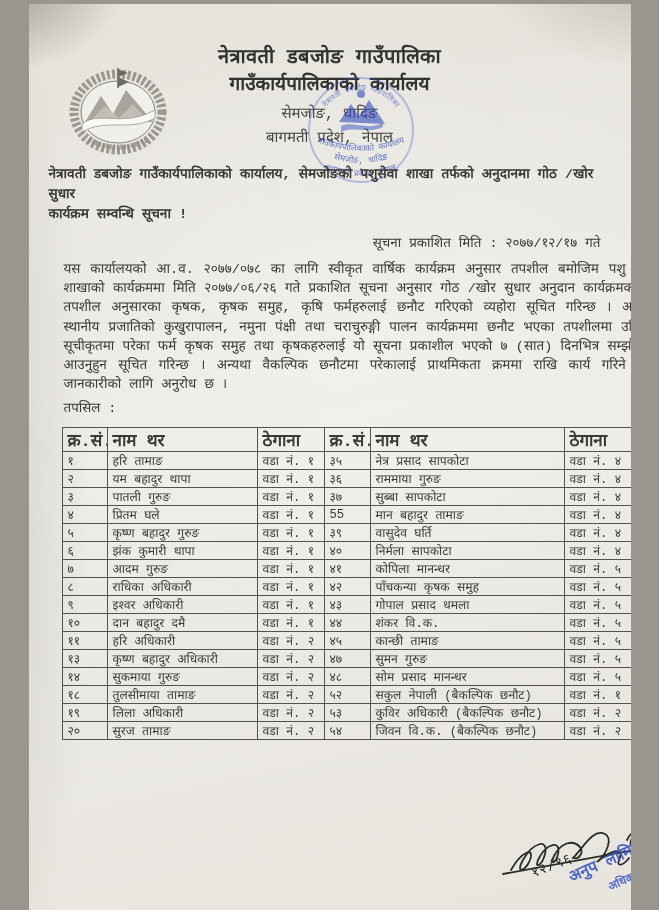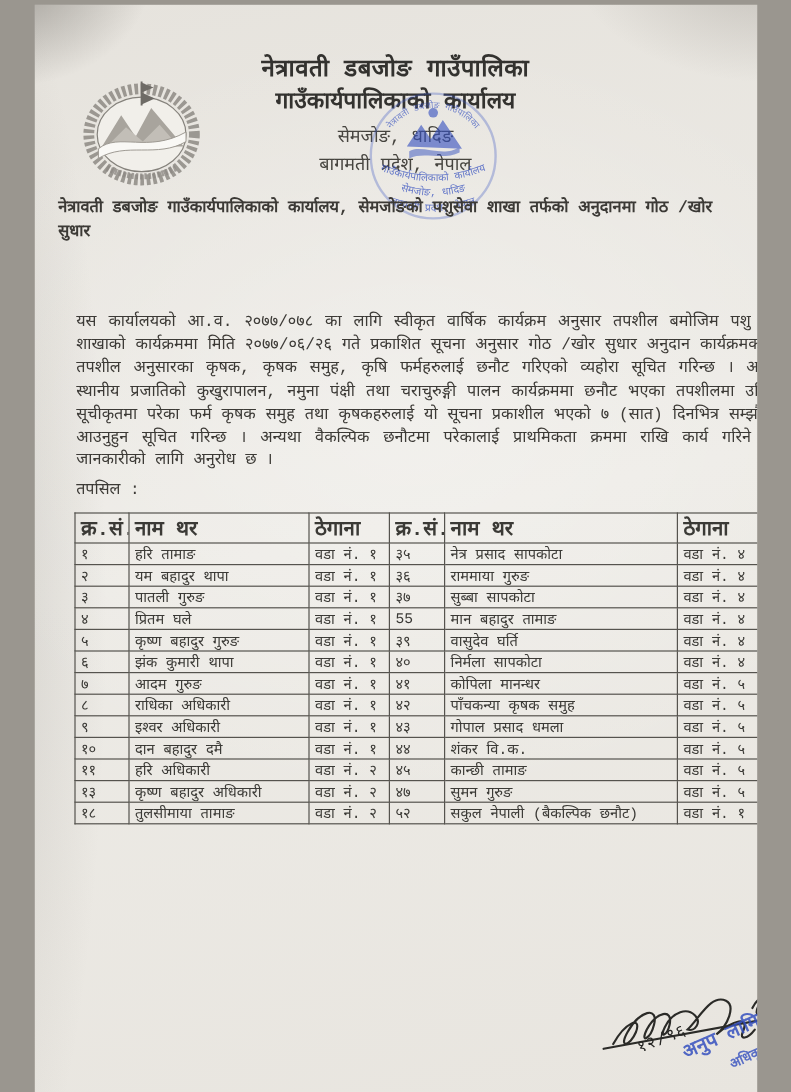--- a/index.html
+++ b/index.html
@@ -80,22 +80,24 @@
     </g>
     <g fill="#3550bf" font-size="8.6" opacity=".85">
       <text><textPath href="#arc1" startOffset="50%" text-anchor="middle">गाउँकार्यपालिकाको कार्यालय</textPath></text>
       <text><textPath href="#arc2" startOffset="50%" text-anchor="middle">सेमजोङ, धादिङ</textPath></text>
       <text><textPath href="#arc3" startOffset="50%" text-anchor="middle">बागमती प्रदेश, नेपाल</textPath></text>
     </g>
   </svg>
 
   <div class="subject">
     <div>नेत्रावती डबजोङ गाउँकार्यपालिकाको कार्यालय, सेमजोङको पशुसेवा शाखा तर्फको अनुदानमा गोठ /खोर सुधार</div>
+    <div>कार्यक्रम सम्वन्धि सूचना !</div>
   </div>
 
+  <div class="date-line">सूचना प्रकाशित मिति : २०७७/१२/१७ गते</div>
 
   <p class="body-par">यस कार्यालयको आ.व. २०७७/०७८ का लागि स्वीकृत वार्षिक कार्यक्रम अनुसार तपशील बमोजिम पशु विकास शाखाको कार्यक्रममा मिति २०७७/०६/२६ गते प्रकाशित सूचना अनुसार गोठ /खोर सुधार अनुदान कार्यक्रमका लागि तपशील अनुसारका कृषक, कृषक समुह, कृषि फर्महरुलाई छनौट गरिएको व्यहोरा सूचित गरिन्छ । अनुदानमा स्थानीय प्रजातिको कुखुरापालन, नमुना पंक्षी तथा चराचुरुङ्गी पालन कार्यक्रममा छनौट भएका तपशीलमा उल्लिखित सूचीकृतमा परेका फर्म कृषक समुह तथा कृषकहरुलाई यो सूचना प्रकाशील भएको ७ (सात) दिनभित्र सम्झौता गर्न आउनुहुन सूचित गरिन्छ । अन्यथा वैकल्पिक छनौटमा परेकालाई प्राथमिकता क्रममा राखि कार्य गरिने व्यहोरा जानकारीको लागि अनुरोध छ ।</p>
 
   <div class="tapsil">तपसिल :</div>
 
   <table class="notice">
     <colgroup>
       <col style="width:45px">
         <col style="width:150px">
         <col style="width:67px">
@@ -204,26 +206,50 @@
         </tr>
         <tr>
           <td>१३</td>
           <td>कृष्ण बहादुर अधिकारी</td>
           <td>वडा नं. २</td>
           <td>४७</td>
           <td>सुमन गुरुङ</td>
           <td>वडा नं. ५</td>
         </tr>
         <tr>
+          <td>१४</td>
+          <td>सुकमाया गुरुङ</td>
+          <td>वडा नं. २</td>
+          <td>४८</td>
+          <td>सोम प्रसाद मानन्धर</td>
+          <td>वडा नं. ५</td>
+        </tr>
+        <tr>
           <td>१८</td>
           <td>तुलसीमाया तामाङ</td>
           <td>वडा नं. २</td>
           <td>५२</td>
           <td>सकुल नेपाली (बैकल्पिक छनौट)</td>
           <td>वडा नं. १</td>
+        </tr>
+        <tr>
+          <td>१९</td>
+          <td>लिला अधिकारी</td>
+          <td>वडा नं. २</td>
+          <td>५३</td>
+          <td>कुविर अधिकारी (बैकल्पिक छनौट)</td>
+          <td>वडा नं. २</td>
+        </tr>
+        <tr>
+          <td>२०</td>
+          <td>सुरज तामाङ</td>
+          <td>वडा नं. २</td>
+          <td>५४</td>
+          <td>जिवन वि.क. (बैकल्पिक छनौट)</td>
+          <td>वडा नं. २</td>
         </tr>
       </tbody>
   </table>
 
   <svg class="sig-scribble" width="200" height="100" viewBox="0 0 200 100">
     <g fill="none" stroke="#2b2b28" stroke-width="1.8" stroke-linecap="round">
       <path d="M22,60 C32,42 46,36 41,50 C36,62 26,64 34,50 C44,32 60,28 56,44 C53,56 44,60 50,48 C58,33 72,30 69,44 C67,53 60,56 65,46 C72,32 84,30 90,36 C96,42 90,50 84,48 C94,38 104,18 116,24 C124,28 118,44 108,52 C122,40 136,36 130,50 C127,57 134,56 140,48"></path>
       <path d="M138,30 C144,18 154,18 150,29 C147,37 138,39 143,28"></path>
       <path d="M14,64 L178,34"></path>
     </g>

